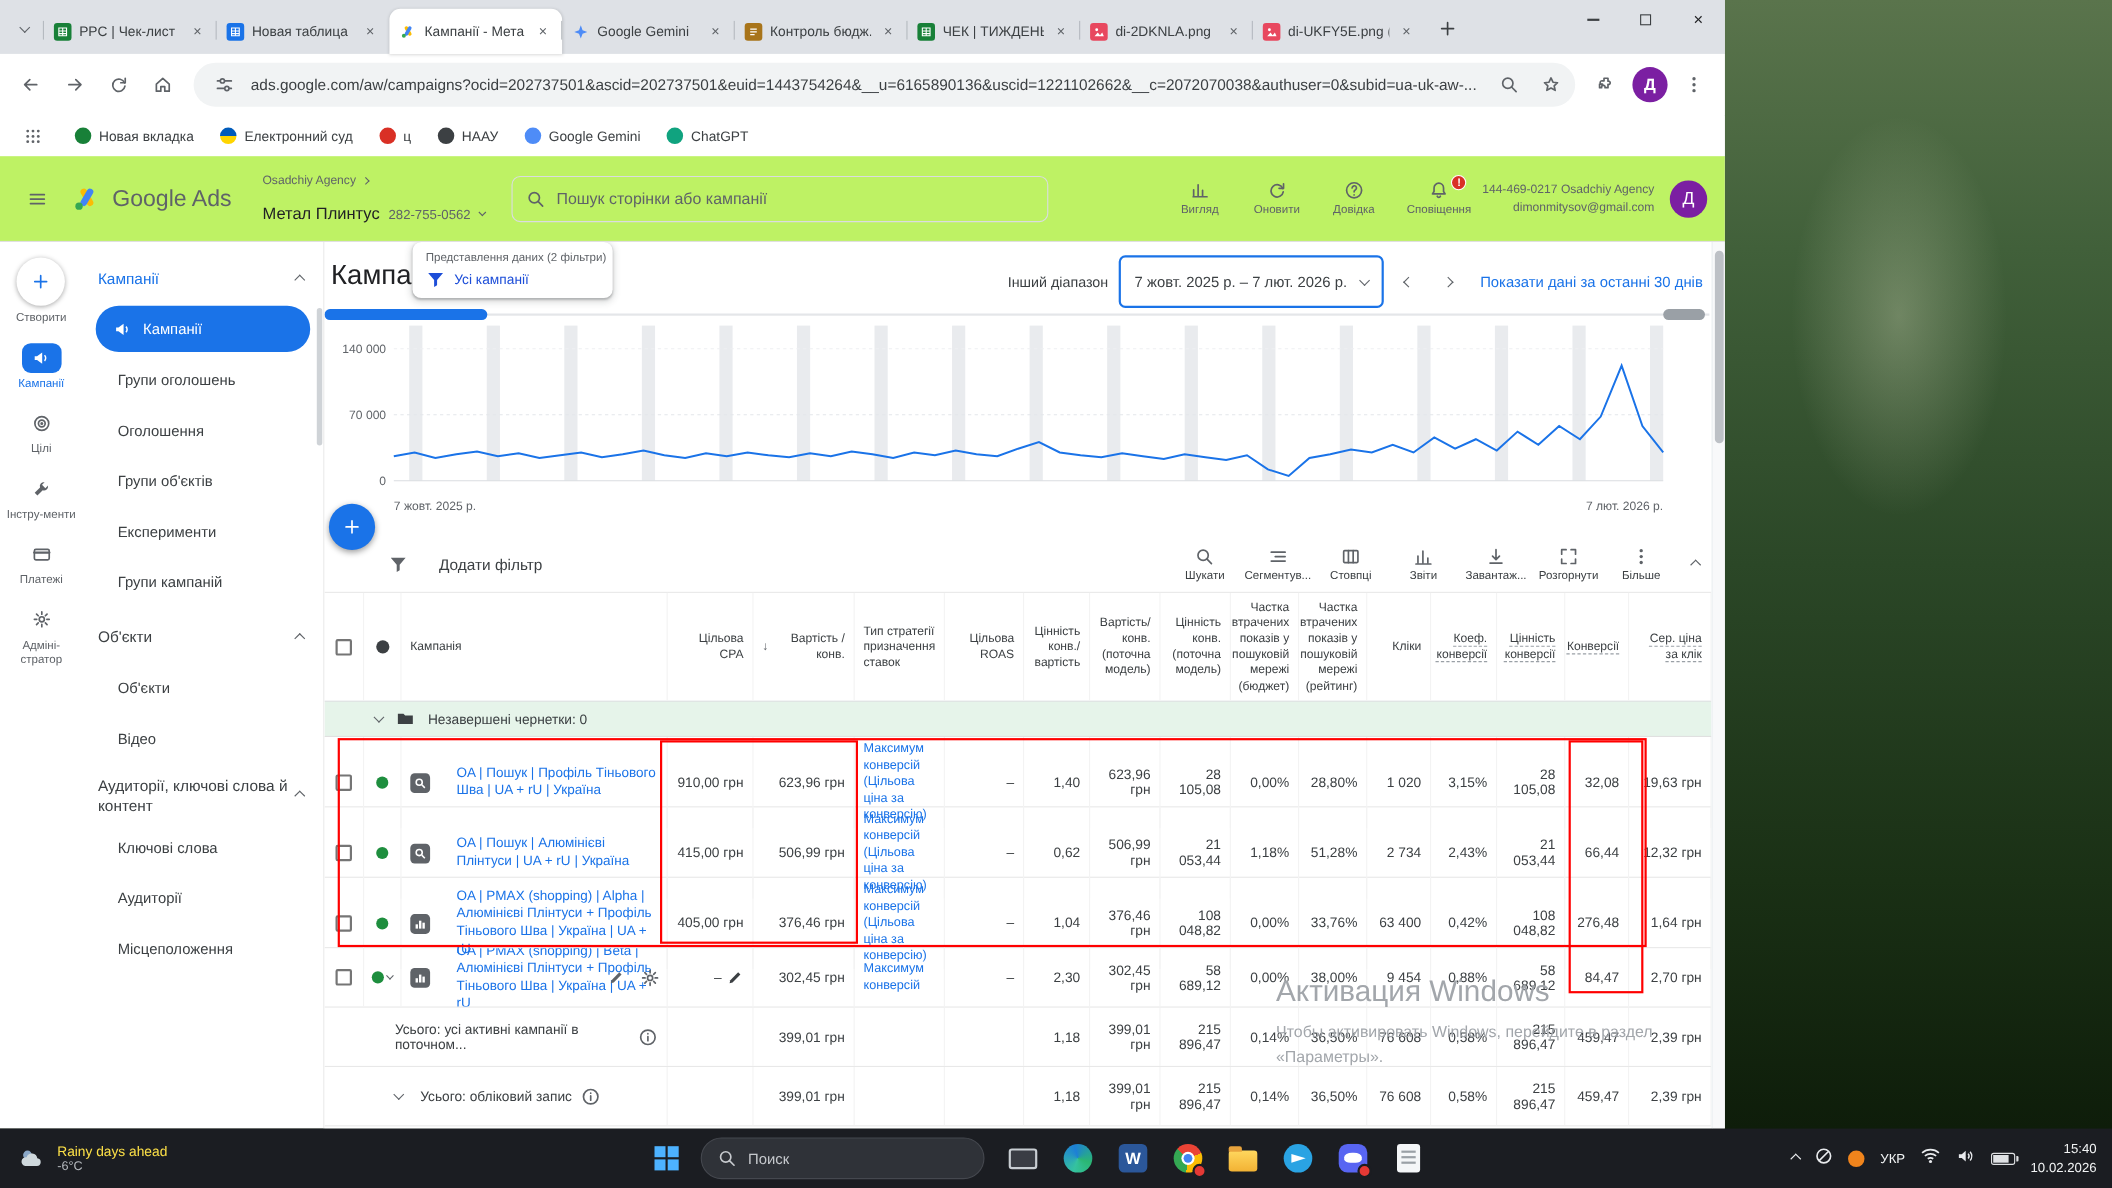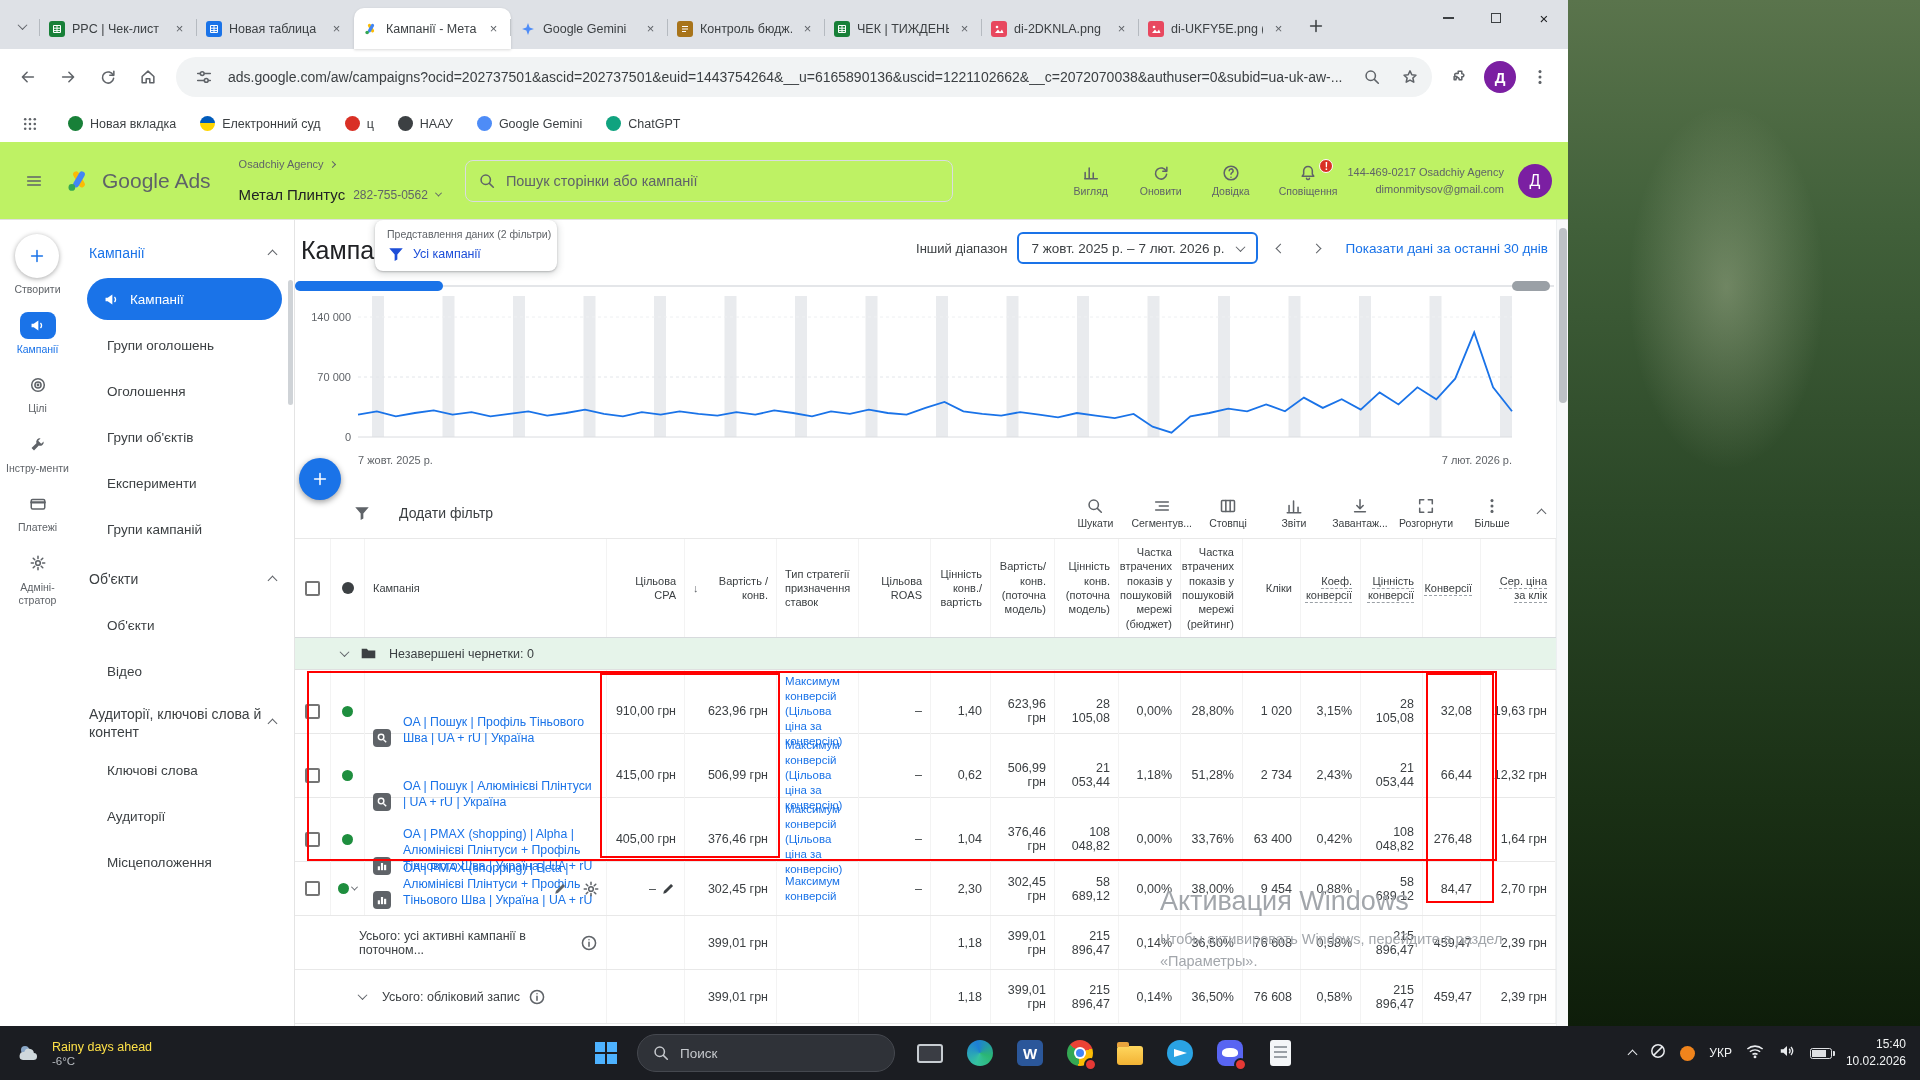--- a/index.html
+++ b/index.html
@@ -73,21 +73,21 @@
 
 .content{flex:1;position:relative;min-width:0;background:#fff;overflow:hidden}
 .page-scrollbar{width:12px;background:#f8f9fa;position:relative;border-left:1px solid #eceff1;flex:0 0 auto}
 .ps-thumb{position:absolute;top:8px;left:2px;width:8px;height:175px;background:#bdc1c6;border-radius:4px}
 .page-title{position:absolute;left:6px;top:16px;font-size:25px;font-weight:400;color:#202124}
 .dataview{position:absolute;left:80px;top:0;width:182px;background:#fff;border-radius:8px;box-shadow:0 1px 2px rgba(60,64,67,.3),0 2px 6px 2px rgba(60,64,67,.15);padding:8px 12px;z-index:4}
 .dataview .cap{font-size:10.5px;color:#5f6368;margin-bottom:5px;white-space:nowrap}
 .dataview .val{display:flex;align-items:center;gap:8px;font-size:12.5px;color:#1d4ed8}
 .range-controls{position:absolute;right:8px;top:12px;display:flex;align-items:center;gap:10px;z-index:3}
 .range-label{font-size:13px;color:#3c4043;white-space:nowrap}
-.range-box{border:2px solid var(--accent,#1a73e8);border-radius:6px;height:32px;display:flex;align-items:center;gap:12px;padding:0 12px;font-size:13.5px;color:#202124;white-space:nowrap;color:#3c4043}
+.range-box{border:2px solid var(--accent,#1a73e8);border-radius:6px;height:48px;display:flex;align-items:center;gap:12px;padding:0 12px;font-size:13.5px;color:#202124;white-space:nowrap;color:#3c4043}
 .range-nav{width:26px;height:26px;display:flex;align-items:center;justify-content:center;color:#5f6368}
 .last30{font-size:13.5px;color:var(--accent,#1a73e8);margin-left:6px;white-space:nowrap}
 .scrollstrip{position:absolute;top:60px;left:0;width:1261px;height:12px}
 .ss-track{position:absolute;top:5px;left:0;right:2px;height:2px;background:#e4e6e9}
 .ss-blue{position:absolute;top:1px;left:0;width:148px;height:10px;background:var(--accent,#1a73e8);border-radius:5px}
 .ss-gray{position:absolute;top:1px;right:6px;width:38px;height:10px;background:#9aa0a6;border-radius:5px}
 .chart{position:absolute;top:72px;left:0;width:1261px;height:188px}
 .axlbl{font-size:11px;fill:#5f6368}
 .fab{position:absolute;left:4px;top:238px;width:42px;height:42px;border-radius:50%;background:var(--accent,#1a73e8);color:#fff;display:flex;align-items:center;justify-content:center;box-shadow:0 2px 6px rgba(0,0,0,.4);z-index:5}
 .filterbar{position:absolute;top:268px;left:0;width:1261px;height:50px;display:flex;align-items:center}
@@ -110,21 +110,21 @@
 .hlbl.dashed{text-decoration:underline dashed #9aa0a6;text-underline-offset:3px}
 .sortarr{margin-right:3px;color:#5f6368;flex:0 0 auto}
 .hdot{width:12px;height:12px;border-radius:50%;background:#3c4043;display:block}
 .cb{width:15px;height:15px;border:2px solid #757575;border-radius:2px;display:block}
 .drafts{height:32px;background:var(--draftbg,#e6f4ea);display:flex;align-items:center;gap:12px;padding-left:46px;font-size:12.5px;color:#3c4043;border-bottom:1px solid #e0e0e0}
 .r{height:64px}
 .r4{height:54px}
 .total{height:54px}
 .dot{width:11px;height:11px;border-radius:50%;background:var(--green,#1e8e3e);display:block}
 .statwrap{display:flex;align-items:center;gap:3px}
-.camp{gap:12px;padding:6px 8px;align-items:flex-end;overflow:hidden;position:relative}
+.camp{gap:24px;padding:6px 8px;align-items:center;overflow:hidden;position:relative}
 .link{color:var(--accent,#1a73e8);line-height:1.3;font-size:12.3px}
 .typeicon{width:18px;height:18px;border-radius:4px;background:#5f6368;display:flex;align-items:center;justify-content:center;flex:0 0 auto;margin-top:1px}
 .rowtools{position:absolute;right:6px;top:50%;transform:translateY(-50%);display:flex;gap:14px;color:#5f6368}
 .strat{padding:4px 8px}
 .strat .link{font-size:11.5px}
 .num{font-size:12.5px;color:#3c4043;justify-content:flex-end;text-align:right;gap:5px}
 .tspan{grid-column:1/4;padding-left:64px;gap:8px;color:#3c4043}
 .tspan .ic{color:#5f6368}
 .ic{display:inline-flex;align-items:center;justify-content:center}
 .chev{display:inline-block;width:7px;height:7px;border-right:1.8px solid currentColor;border-bottom:1.8px solid currentColor;flex:0 0 auto}

